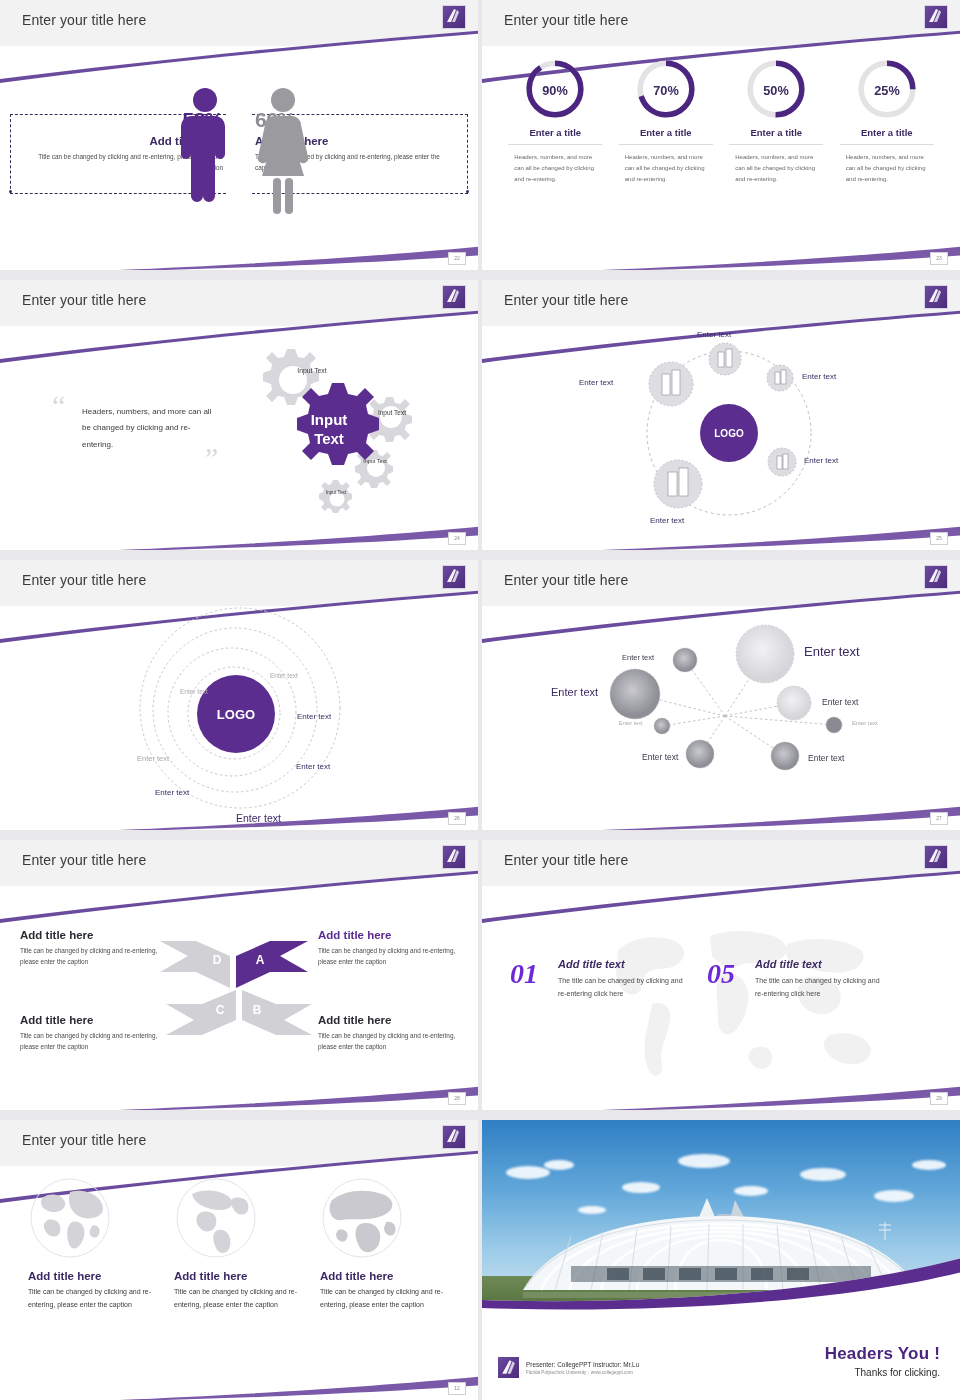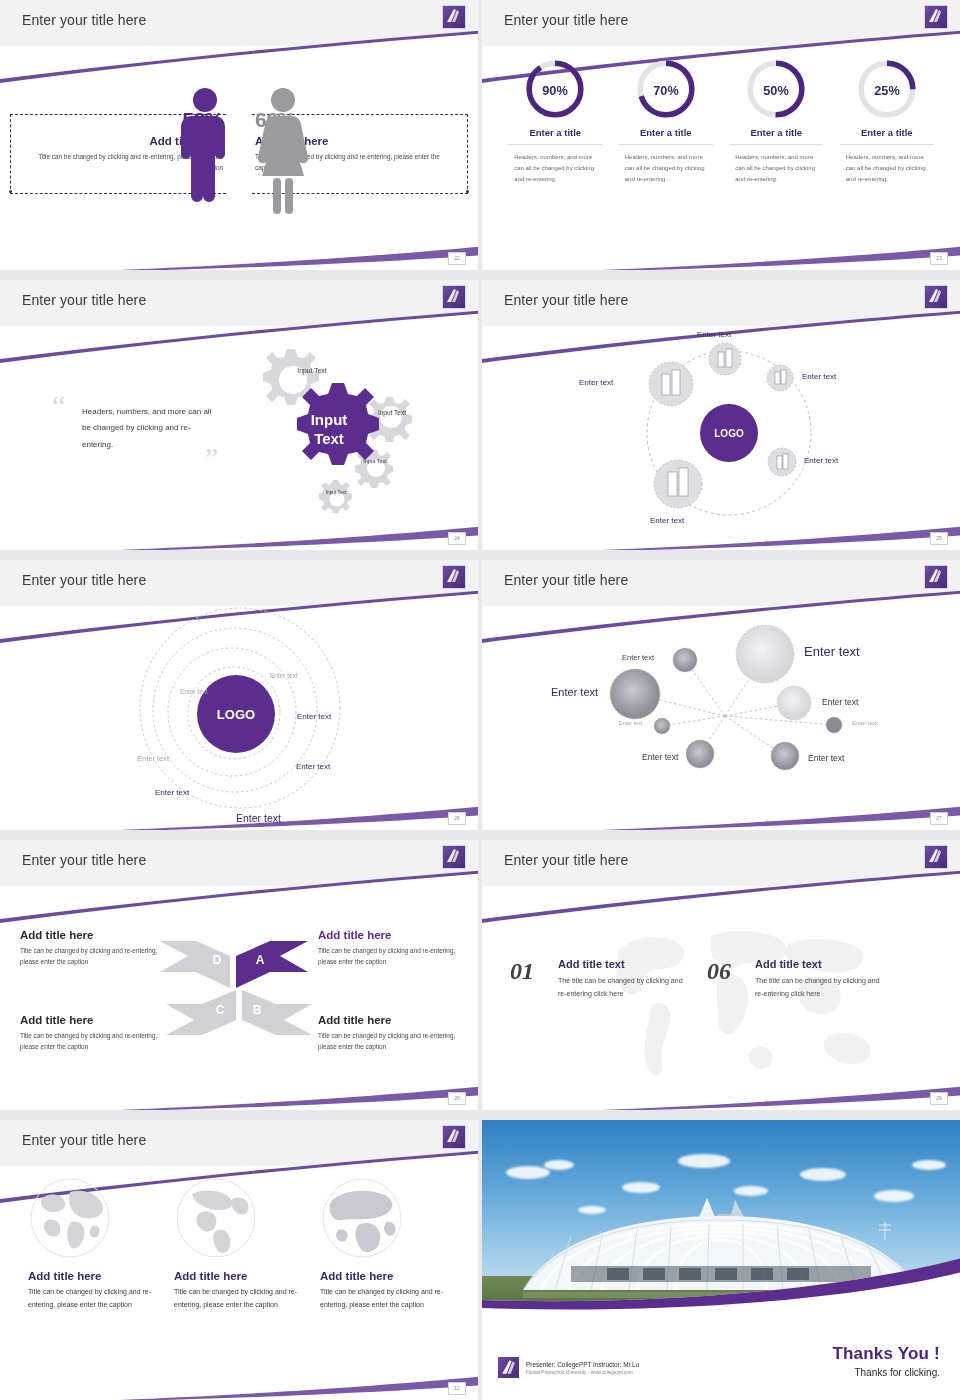--- a/index.html
+++ b/index.html
@@ -90,22 +90,22 @@
   .quote-mark{font-family:"Liberation Serif",serif;font-size:30px;color:#d8d8dc;line-height:.8;position:absolute;}
   .gear-txt{position:absolute;text-align:center;color:#3a3a3a;pointer-events:none;}
 
   
   .lbl{position:absolute;font-size:8px;color:#3a3a4a;white-space:nowrap;}
   .lbl.grey{color:#a8a8ae;}
   .lbl.purple{color:#3a2a62;}
 
   
   .numblk{position:absolute;top:72px;}
-  .num{font-family:"Liberation Serif",serif;font-style:italic;font-weight:bold;font-size:24px;color:#404040;float:left;}
-  .num-title{font-size:11px;font-weight:bold;color:#3a2a62;}
+  .num{font-family:"Liberation Serif",serif;font-style:italic;font-weight:bold;font-size:28px;color:#6d28d9;float:left;}
+  .num-title{font-size:11px;font-weight:bold;color:#3a2a62;font-style:italic;}
   .num-cap{font-size:7px;color:#4a4a4a;line-height:1.85;margin-top:5px;}
 
   
   .globes{position:absolute;left:0;top:10px;width:100%;display:flex;justify-content:space-around;padding:0 20px;box-sizing:border-box;}
   .globe-col{width:130px;}
   .globe-ic{width:84px;height:84px;}
   .globe-title{font-size:11.5px;font-weight:bold;color:#3a2a62;margin-top:6px;}
   .globe-cap{font-size:7px;color:#3a3a3a;line-height:1.85;margin-top:4px;}
 
   
@@ -538,21 +538,21 @@
 
       <div class="numblk" style="left:28px;">
         <div class="num">01</div>
         <div style="margin-left:48px;">
           <div class="num-title">Add title text</div>
           <div class="num-cap" style="width:130px;">The title can be changed by clicking and re-entering click here</div>
         </div>
       </div>
 
       <div class="numblk" style="left:225px;">
-        <div class="num">06</div>
+        <div class="num">05</div>
         <div style="margin-left:48px;">
           <div class="num-title">Add title text</div>
           <div class="num-cap" style="width:130px;">The title can be changed by clicking and re-entering click here</div>
         </div>
       </div>
     </div>
     <div class="pageno">29</div>
   </div>
 
   <div class="slide">
@@ -679,21 +679,21 @@
         <line x1="368" y1="38" x2="380" y2="38" stroke="#e8eef3" stroke-width="1"></line>
       </svg>
 
       <svg class="purple-wave" viewBox="0 0 478 56" preserveAspectRatio="none">
         <path d="M-2,56 L480,56 L480,2 C360,34 170,50 -2,44 Z" fill="#ffffff"></path>
         <path d="M480,2 L480,16 C360,46 170,58 -2,52 L-2,44 C170,50 360,34 480,2 Z" fill="#5b2d8e"></path>
       </svg>
     </div>
 
     <div class="thanks">
-      <div class="thanks-big">Thanks You !</div>
+      <div class="thanks-big">Headers You !</div>
       <div class="thanks-sub">Thanks for clicking.</div>
     </div>
 
     <div class="presenter">
       <div class="pres-badge">
         <svg width="21" height="21" viewBox="0 0 20 20">
             <path d="M4 16 L11 3 L13 4 L8 16 Z" fill="#ffffff" opacity=".95"></path>
             <path d="M9 16 L14 4 L16 6 L12 16 Z" fill="#ffffff" opacity=".75"></path>
           </svg>
       </div>

